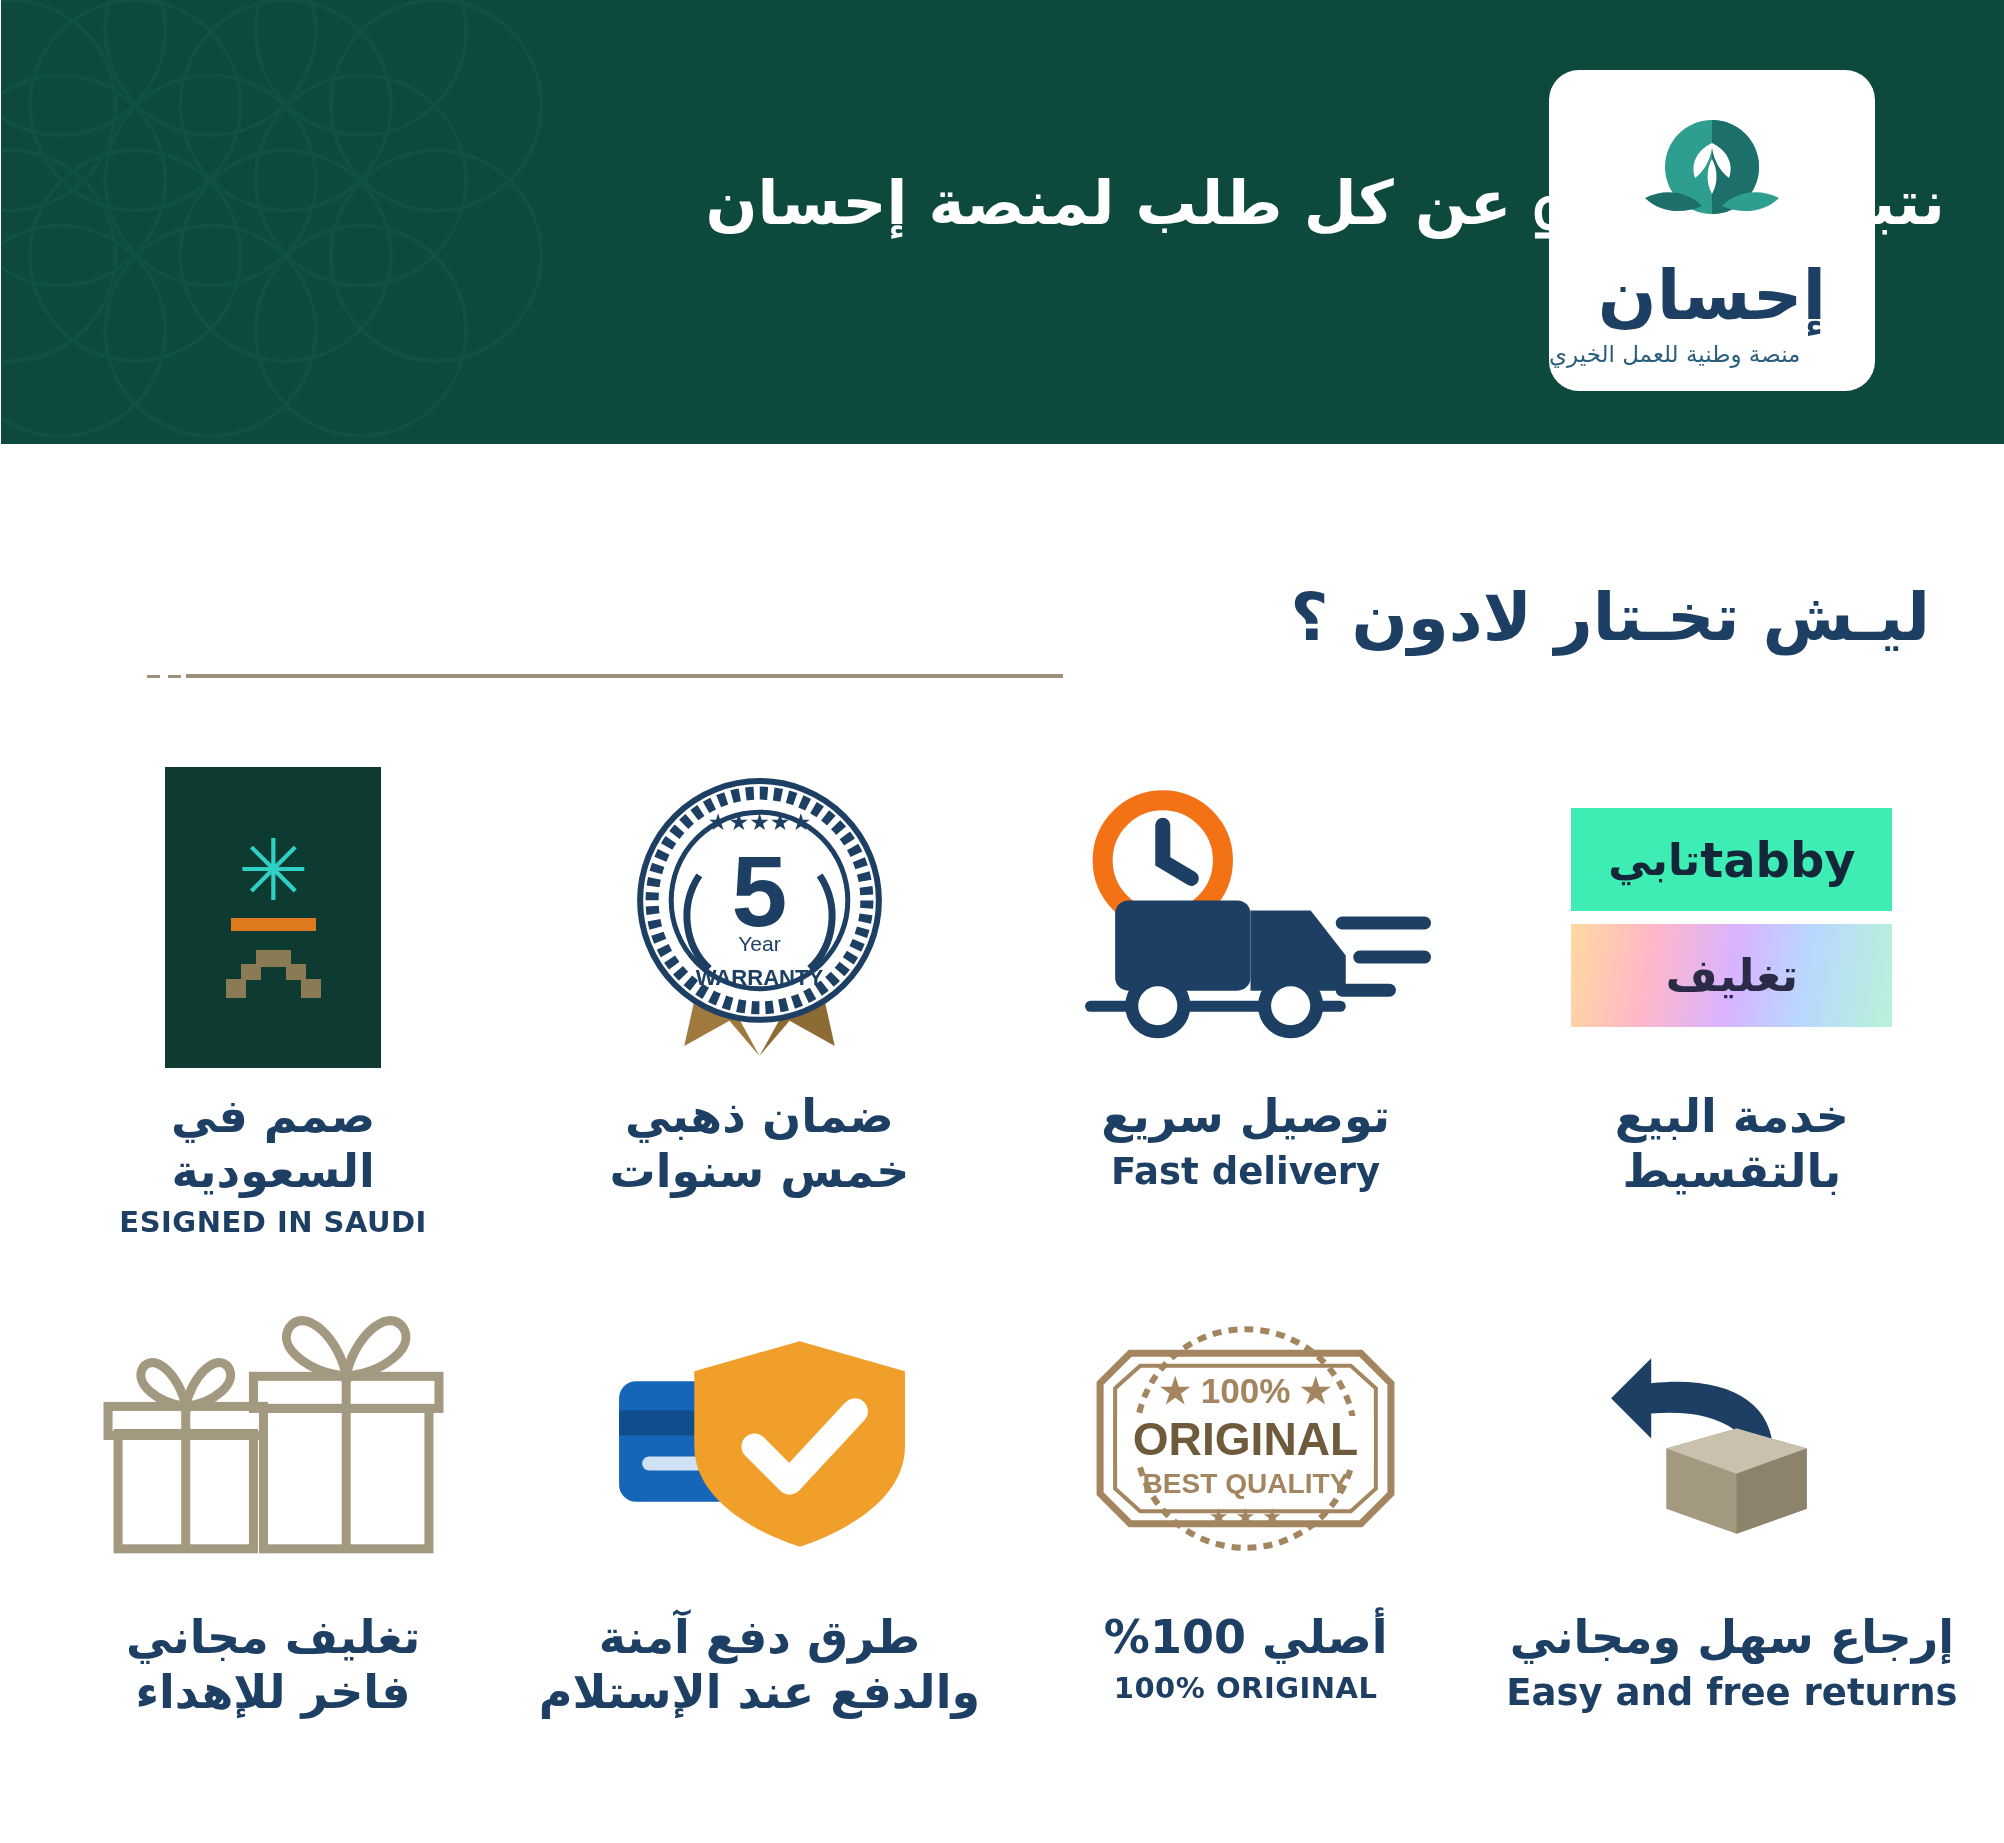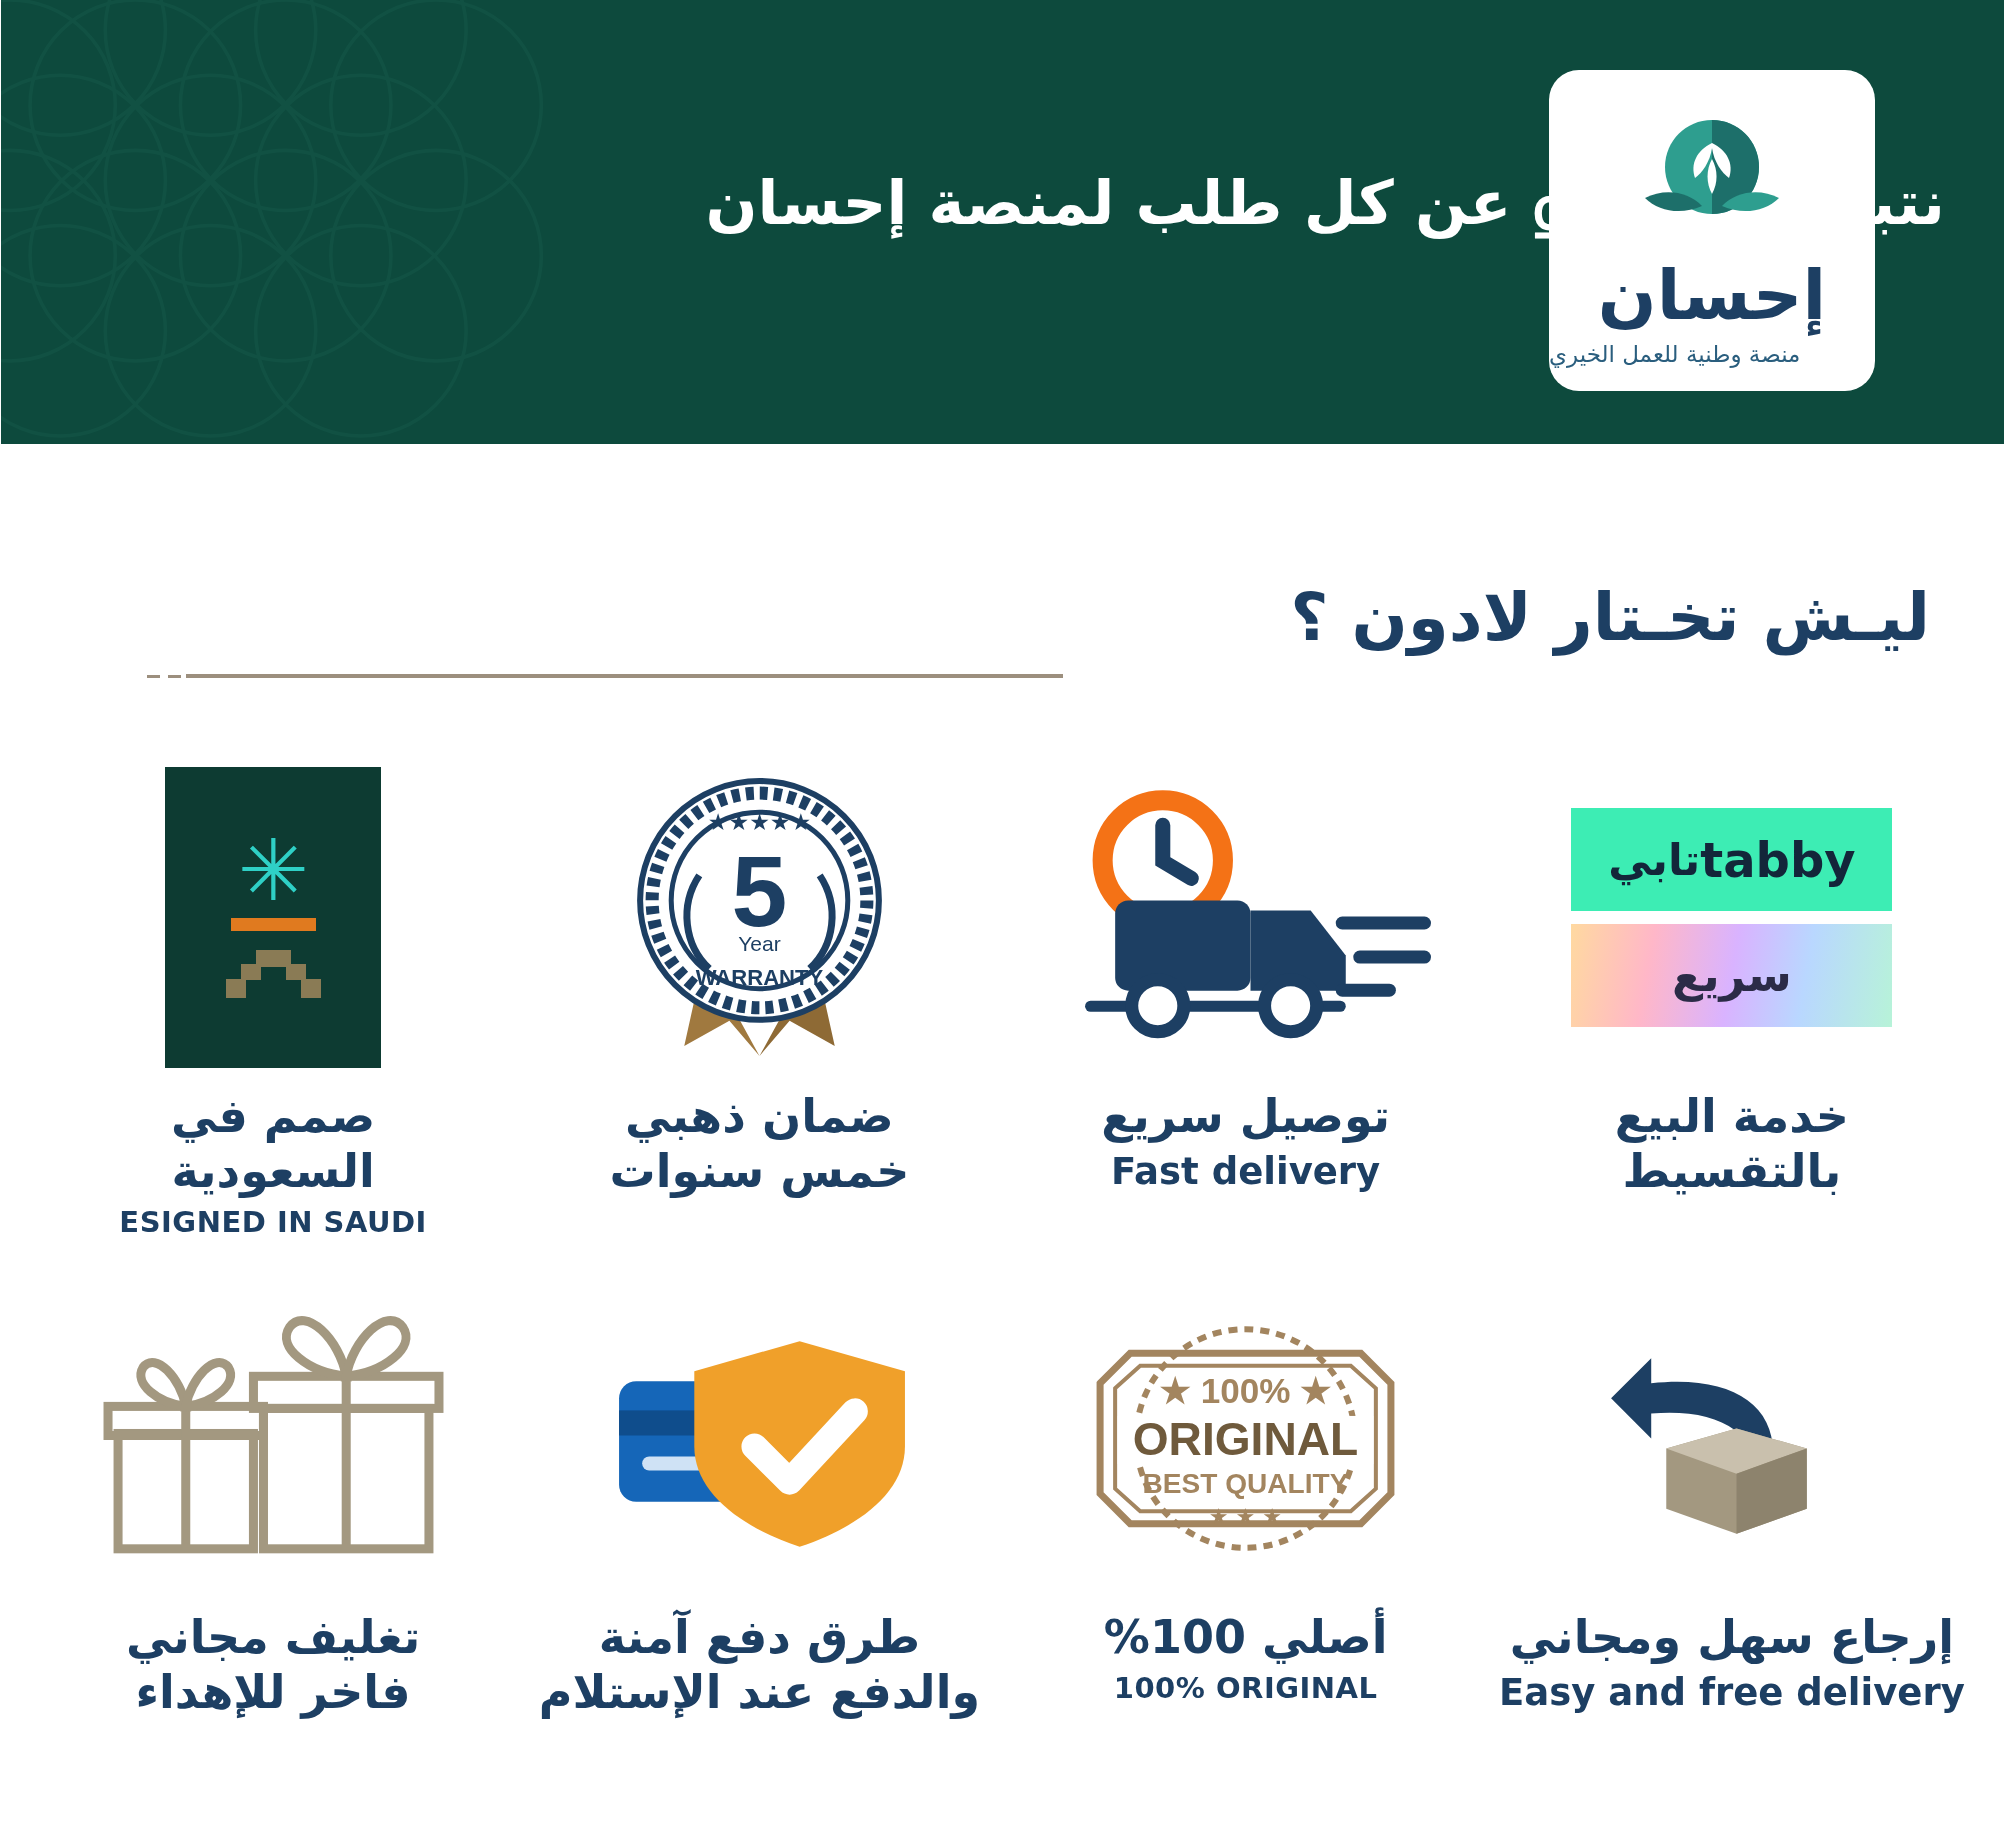--- a/index.html
+++ b/index.html
@@ -217,21 +217,21 @@
   <div class="grid">
 
     <div class="cell">
       <div class="icon-wrap">
         <div class="pay-badges">
           <div class="badge badge-tabby">
             <span class="tabby-txt">tabby</span>
             <span class="tabby-ar">تابي</span>
           </div>
           <div class="badge badge-tamara">
-            <span class="tamara-ar">سريع</span>
+            <span class="tamara-ar">تغليف</span>
           </div>
         </div>
       </div>
       <div class="label">
         <span class="ar">خدمة البيع
 بالتقسيط</span>
       </div>
     </div>
 
     <div class="cell">
@@ -298,21 +298,21 @@
       <div class="icon-wrap">
         <svg width="281" height="231" viewBox="0 0 560 460">
           <path d="M120 70 L40 150 L120 230 L120 180 C250 170 330 210 350 330 C400 180 300 100 120 120 Z" fill="#1d3f63"></path>
           <path d="M150 250 L290 210 L430 250 L430 370 L290 420 L150 370 Z" fill="#a39880"></path>
           <path d="M150 250 L290 300 L430 250 L290 210 Z" fill="#c9c0ad"></path>
           <path d="M290 300 L290 420 L430 370 L430 250 Z" fill="#8d836d"></path>
         </svg>
       </div>
       <div class="label">
         <span class="ar">إرجاع سهل ومجاني</span>
-        <span class="en">Easy and free delivery</span>
+        <span class="en">Easy and free returns</span>
       </div>
     </div>
 
     <div class="cell">
       <div class="icon-wrap">
         <svg width="351" height="261" viewBox="0 0 700 520">
           <g fill="none" stroke="#a3855f" stroke-width="14">
             <path d="M60 150 L120 90 L580 90 L640 150 L640 370 L580 430 L120 430 L60 370 Z"></path>
             <path d="M90 160 L140 115 L560 115 L610 160 L610 360 L560 405 L140 405 L90 360 Z" stroke-width="8"></path>
           </g>

